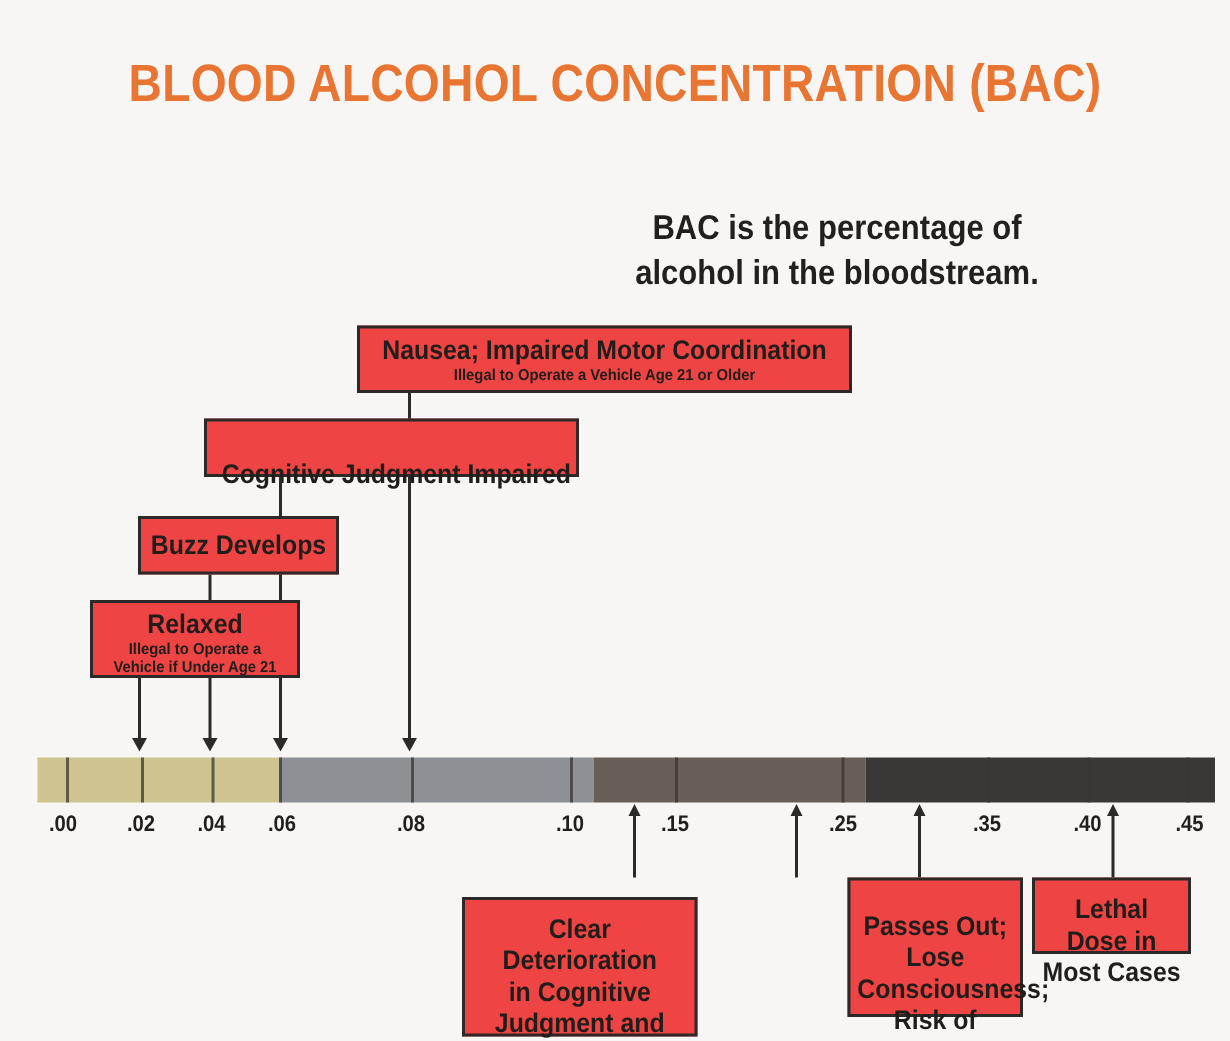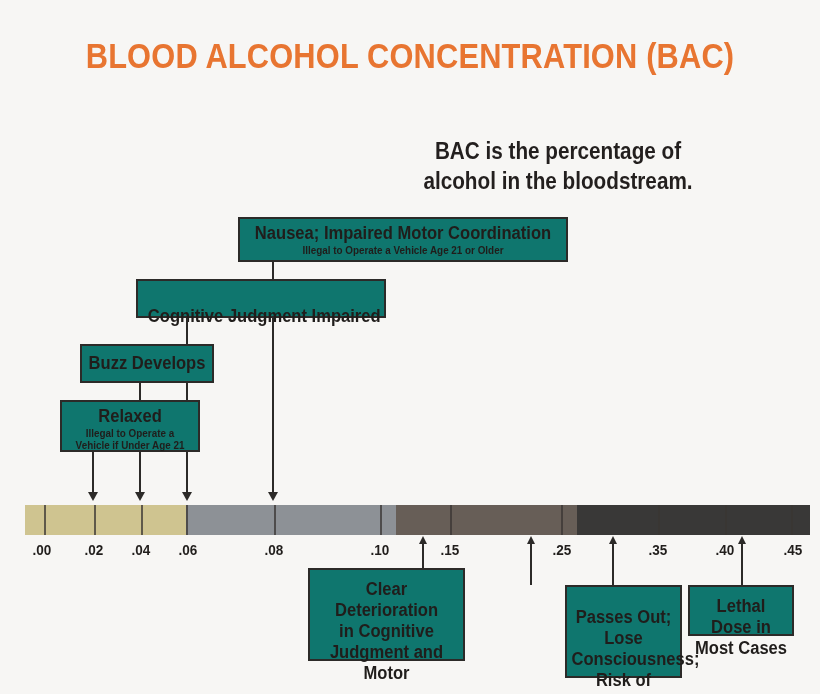--- a/index.html
+++ b/index.html
@@ -33,21 +33,21 @@
     font-size:23px;line-height:30px;
     font-weight:bold;color:#231f1e;
     transform:scaleX(0.9);
     transform-origin:center top;
   }
   #subtitle .ln{display:block;white-space:nowrap;}
 
   
   .box{
     position:absolute;
-    background:#0f766e;
+    background:#ef4444;
     border:2px solid #2c2a28;
     box-sizing:border-box;
     text-align:center;
     color:#201d1b;
   }
   .box .main{
     display:block;
     font-weight:bold;
     font-size:18px;
     line-height:21px;
@@ -110,21 +110,21 @@
   </div>
   <div class="vline" style="left:272px;top:262px;height:232px;"></div>
   <div class="arrow-down" style="left:268px;top:492px;"></div>
 
   <div class="box" style="left:136px;top:279px;width:250px;height:39px;padding-top:25px;">
     <span class="main">Cognitive Judgment Impaired</span>
   </div>
   <div class="vline" style="left:186px;top:318px;height:176px;"></div>
   <div class="arrow-down" style="left:182px;top:492px;"></div>
 
-  <div class="box" style="left:80px;top:344px;width:134px;height:39px;padding-top:7px;">
+  <div class="box" style="left:92px;top:344px;width:134px;height:39px;padding-top:7px;">
     <span class="main">Buzz Develops</span>
   </div>
   <div class="vline" style="left:139px;top:383px;height:111px;"></div>
   <div class="arrow-down" style="left:135px;top:492px;"></div>
 
   <div class="box" style="left:12px;top:400px;width:140px;height:52px;padding-top:4px;margin-left:48px;">
     <span class="main">Relaxed</span>
     <span class="sub">Illegal to Operate a</span>
     <span class="sub">Vehicle if Under Age 21</span>
   </div>
@@ -171,21 +171,21 @@
 
   <div class="arrow-up" style="left:527px;top:536px;"></div>
   <div class="vline" style="left:530px;top:544px;height:41px;"></div>
 
   <div class="arrow-up" style="left:609px;top:536px;"></div>
   <div class="vline" style="left:612px;top:544px;height:41px;"></div>
 
   <div class="arrow-up" style="left:738px;top:536px;"></div>
   <div class="vline" style="left:741px;top:544px;height:41px;"></div>
 
-  <div class="box multi" style="left:308px;top:568px;width:157px;height:93px;padding-top:9px;">
+  <div class="box multi" style="left:308px;top:598px;width:157px;height:93px;padding-top:9px;">
     <span class="main">Clear Deterioration</span>
     <span class="main">in Cognitive</span>
     <span class="main">Judgment and Motor</span>
 
   </div>
 
 
   <div class="box multi" style="left:565px;top:585px;width:117px;height:93px;padding-top:20px;">
     <span class="main">Passes Out;</span>
     <span class="main">Lose</span>

